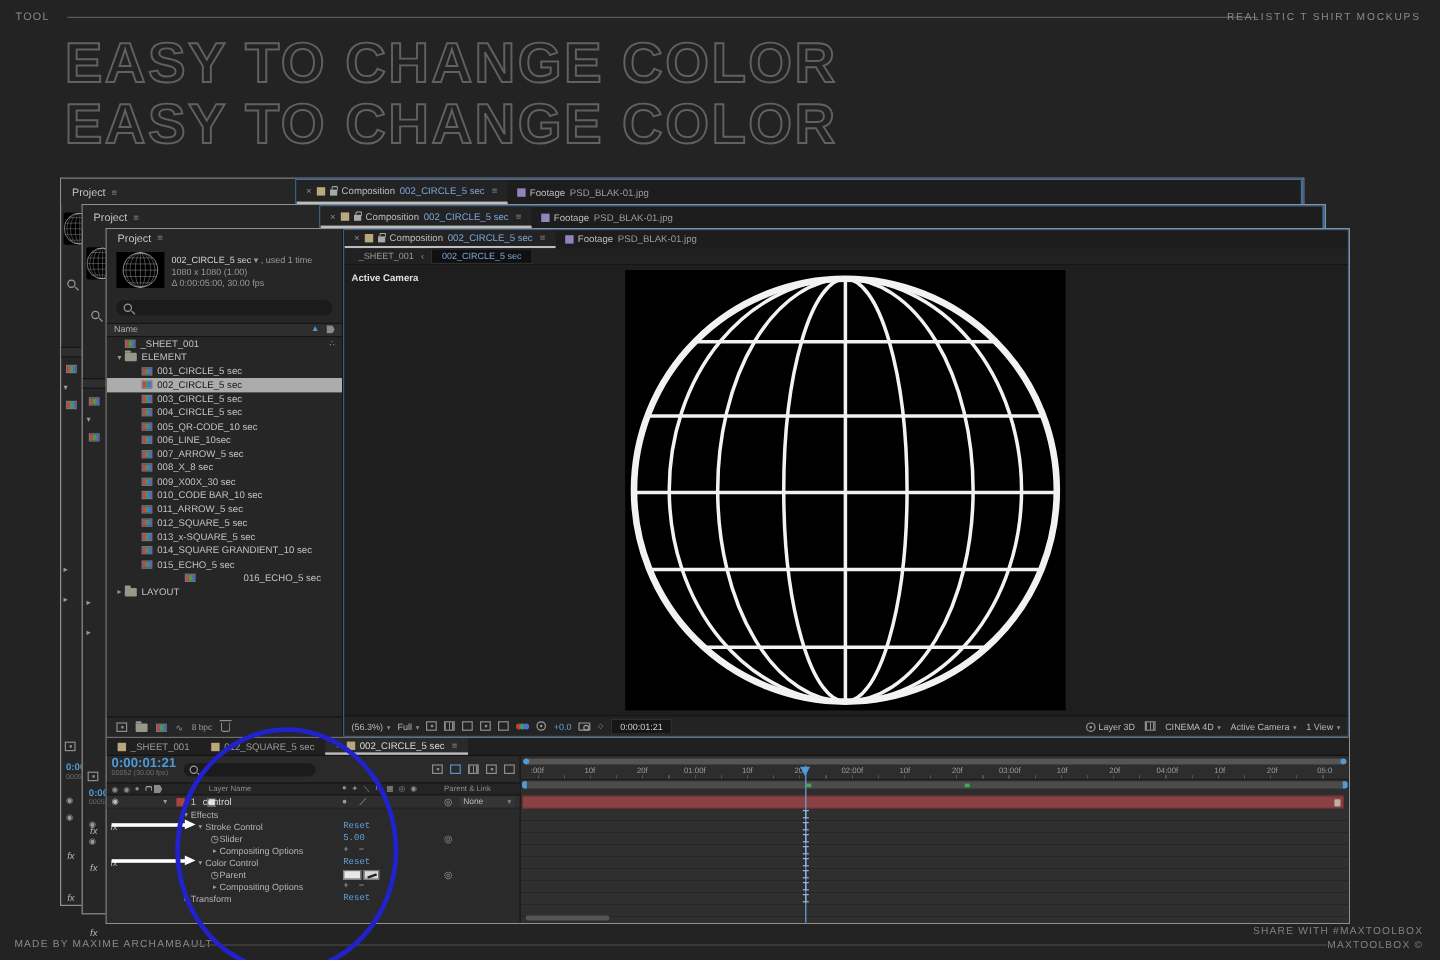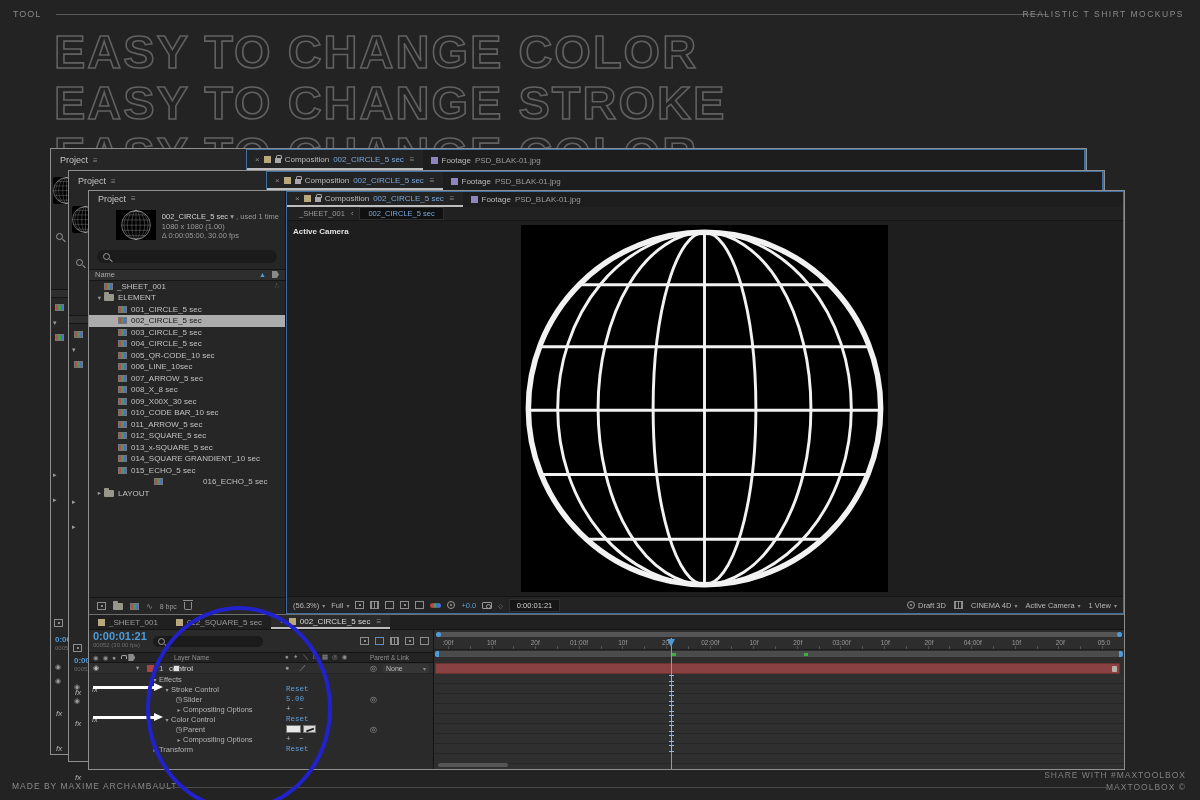--- a/index.html
+++ b/index.html
@@ -52,21 +52,21 @@
   .mini-comp{width:9px;height:7px;border:1px solid #777;background:linear-gradient(90deg,#c04848 0 33%,#3f9f4f 33% 66%,#4a6fd0 66% 100%);}
   .rail-tc{color:#4e9bd8;font-weight:bold;font-size:8px;width:16px;overflow:hidden;white-space:nowrap;}
   .rail-fi{color:#6a6a6a;font-size:6px;width:16px;overflow:hidden;white-space:nowrap;}
   .gdot{color:#9a9a9a;font-size:7px;}
   .fxtag{color:#b5b5b5;font-size:8px;font-style:italic;}
 
   
   .c-top{height:423px;display:flex;align-items:stretch;}
   .project-panel{width:197px;flex:none;display:flex;flex-direction:column;background:#262626;border-right:1px solid #141414;}
   .pp-header{height:15px;display:flex;align-items:center;gap:5px;padding-left:9px;font-size:9px;color:#c4c4c4;}
-  .pp-info{display:flex;gap:6px;padding:4px 6px 6px 8px;justify-content:flex-end;}
+  .pp-info{display:flex;gap:6px;padding:4px 18px 6px 8px;}
   .pp-thumb{width:40px;height:30px;background:#000;flex:none;overflow:hidden;}
   .pp-lines{font-size:7.5px;color:#9a9a9a;line-height:9.5px;padding-top:2px;}
   .pp-lines .nm{color:#d2d2d2;}
   .pp-search{height:13px;margin:3px 8px 6px;background:#1b1b1b;border-radius:7px;display:flex;align-items:center;padding-left:6px;}
   .pp-namehdr{height:12px;background:#2e2e2e;border-top:1px solid #151515;border-bottom:1px solid #151515;display:flex;align-items:center;padding:0 6px;font-size:7.5px;color:#aaa;}
   .sort-asc{margin-left:auto;color:#4e9bd8;font-size:7px;}
   .tagico{width:7px;height:7px;background:#8a8a8a;margin-left:6px;clip-path:polygon(0 0,70% 0,100% 50%,70% 100%,0 100%);}
   .pp-list{flex:1;overflow:hidden;background:#262626;}
   .prow{height:11.5px;display:flex;align-items:center;font-size:8px;color:#c2c2c2;padding-right:6px;white-space:nowrap;}
   .prow.sel{background:#acacac;color:#161616;}
@@ -88,21 +88,21 @@
   .viewer-panel{flex:1;display:flex;flex-direction:column;border:1px solid #3f6fa0;background:#1f1f1f;}
   .vp-tabs{height:15px;flex:none;}
   .vp-tabs .tabstrip{border:none;height:100%;}
   .vp-bread{height:14px;background:#212121;border-bottom:1px solid #161616;display:flex;align-items:center;gap:6px;padding-left:12px;font-size:7.5px;color:#9a9a9a;}
   .crumb-box{background:#101010;border:1px solid #2e2e2e;color:#7aa7d9;padding:1px 8px;}
   .vp-stage{flex:1;position:relative;background:#1e1e1e;}
   .cam-label{position:absolute;left:6px;top:6px;font-size:8px;font-weight:bold;color:#e0e0e0;}
   .comp-frame{position:absolute;left:234px;top:4px;width:367px;height:367px;background:#000;}
   .vp-toolbar{height:17px;flex:none;display:flex;align-items:center;gap:6px;padding:0 6px;background:#232323;border-top:1px solid #141414;font-size:7.5px;color:#b8b8b8;white-space:nowrap;}
   .caret{color:#8a8a8a;font-size:6px;}
-  .ddl{display:flex;align-items:center;gap:3px;}
+  .ddl{display:flex;align-items:flex-end;gap:3px;}
   .rgbico{display:inline-flex;}
   .rgbico i{width:5px;height:5px;border-radius:50%;display:inline-block;}
   .rgbico i:nth-child(1){background:#c04040;}
   .rgbico i:nth-child(2){background:#3f9f4f;margin-left:-2px;}
   .rgbico i:nth-child(3){background:#4a6fd0;margin-left:-2px;}
   .expo{color:#5f9fd9;}
   .camico{width:10px;height:7px;border:1px solid #9a9a9a;border-radius:1px;position:relative;}
   .camico::after{content:"";position:absolute;left:3px;top:1px;width:3px;height:3px;border:1px solid #9a9a9a;border-radius:50%;}
   .tcbox{background:#161616;border:1px solid #2e2e2e;color:#cfcfcf;padding:1px 7px;font-size:7.5px;}
   .vtb-right{margin-left:auto;display:flex;align-items:center;gap:8px;}
@@ -180,21 +180,20 @@
   .anno-ellipse{position:absolute;border:4px solid #2222cc;border-radius:50%;z-index:40;background:transparent;}
 </style>
 </head>
 <body>
 
 <div class="hdr-left">TOOL</div>
 <div class="hdr-line"></div>
 <div class="hdr-right">REALISTIC T SHIRT MOCKUPS</div>
 <div class="headings">
   <div>EASY TO CHANGE COLOR</div>
-  <div>EASY TO CHANGE STROKE</div>
   <div>EASY TO CHANGE COLOR</div>
 </div>
 <div class="ftr-left">MADE BY MAXIME ARCHAMBAULT</div>
 <div class="ftr-line"></div>
 <div class="ftr-r1">SHARE WITH #MAXTOOLBOX</div>
 <div class="ftr-r2">MAXTOOLBOX ©</div>
 
 <div class="ae-win win-a">
   <div class="win-head">
     <div class="phead">
@@ -511,21 +510,21 @@
             <i></i>
           </span>
         <span class="gearico"></span>
         <span class="expo">+0.0</span>
         <span class="camico"></span>
         <span class="caret">◇</span>
         <span class="tcbox">0:00:01:21</span>
         <span class="vtb-right">
           <span class="ddl">
               <span class="gearico"></span>
-              <span>Draft 3D</span>
+              <span>Layer 3D</span>
             </span>
           <span class="ico ico-grid"></span>
           <span class="ddl">
               <span>CINEMA 4D</span>
               <span class="caret">▾</span>
             </span>
           <span class="ddl">
               <span>Active Camera</span>
               <span class="caret">▾</span>
             </span>

